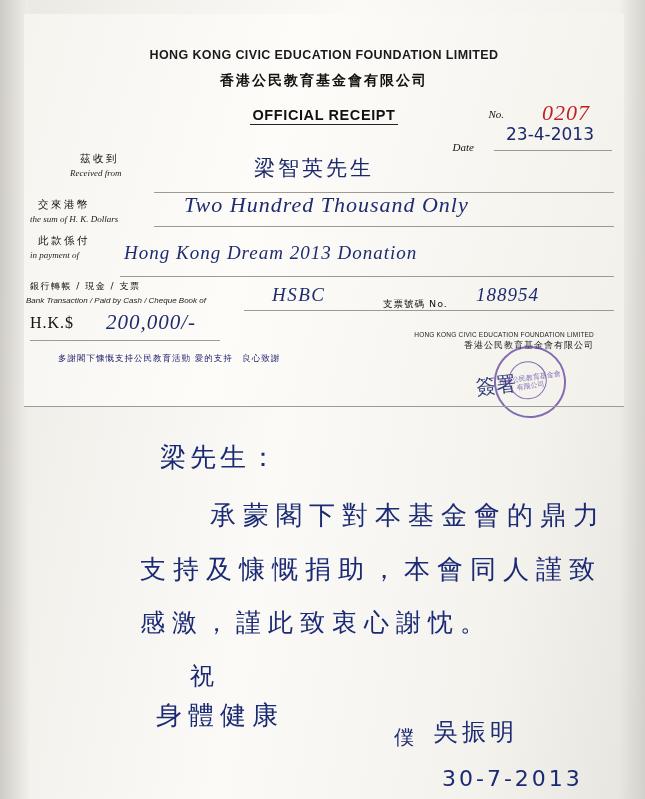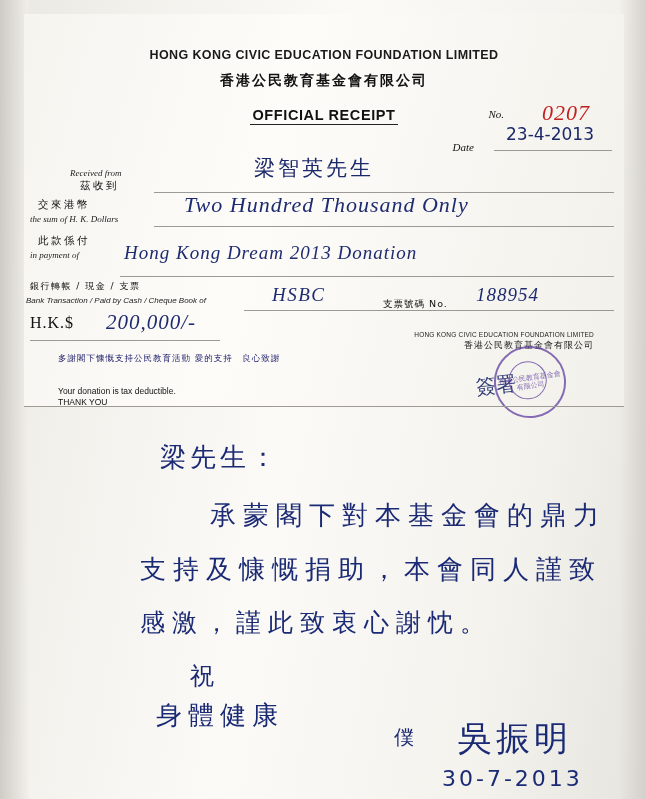--- a/index.html
+++ b/index.html
@@ -150,21 +150,21 @@
       <span class="hdr-title" style="position:relative;top:0;">OFFICIAL RECEIPT</span>
     </div>
 
     <div class="no-lbl">No.</div>
     <div class="num">0207</div>
 
     <div class="date-lbl">Date</div>
     <div class="date-val hand" style="position:absolute;right:30px;top:110px;left:auto;">23-4-2013</div>
     <div class="rline" style="left:470px;top:136px;width:118px;"></div>
 
-    <div class="lbl lbl-cn" style="left:56px;top:165px;">茲收到</div>
+    <div class="lbl lbl-cn" style="left:56px;top:138px;">茲收到</div>
     <div class="lbl lbl-en" style="left:46px;top:154px;text-align:center;">Received from</div>
     <div class="hand" style="left:230px;top:140px;font-size:21px;letter-spacing:3px;">梁智英先生</div>
     <div class="rline" style="left:130px;top:178px;width:460px;"></div>
 
     <div class="lbl lbl-cn" style="left:14px;top:184px;">交來港幣</div>
     <div class="lbl lbl-en" style="left:6px;top:200px;">the sum of H. K. Dollars</div>
     <div class="hand hand-en" style="left:160px;top:178px;font-size:22px;letter-spacing:1px;">Two Hundred Thousand Only</div>
     <div class="rline" style="left:130px;top:212px;width:460px;"></div>
 
     <div class="lbl lbl-cn" style="left:14px;top:220px;">此款係付</div>
@@ -183,24 +183,20 @@
     <div class="hand hand-en" style="left:82px;top:296px;font-size:21px;letter-spacing:1px;">200,000/-</div>
     <div class="rline" style="left:6px;top:326px;width:190px;"></div>
 
     <div class="foot-org">
       <div class="en">HONG KONG CIVIC EDUCATION FOUNDATION LIMITED</div>
       <div class="cn">香港公民教育基金會有限公司</div>
     </div>
 
     <div class="note-cn">多謝閣下慷慨支持公民教育活動
 愛的支持　良心致謝</div>
-    <div class="note-en">
-      <div>Your donation is tax deductible.</div>
-      <div>THANK YOU</div>
-    </div>
 
     <div class="sig-receipt">簽署</div>
     <div class="stamp">
       <div class="stamp-txt">香港公民教育基金會有限公司</div>
     </div>
   </div>
 
   <div class="receipt-border"></div>
 
   <div class="letter">
@@ -208,17 +204,17 @@
     <div class="hand" style="left:130px;top:20px;font-size:26px;letter-spacing:4px;">梁先生：</div>
 
     <div class="hand" style="left:180px;top:78px;font-size:26px;letter-spacing:7px;">承蒙閣下對本基金會的鼎力</div>
     <div class="hand" style="left:110px;top:132px;font-size:26px;letter-spacing:7px;">支持及慷慨捐助，本會同人謹致</div>
     <div class="hand" style="left:110px;top:186px;font-size:25px;letter-spacing:7px;">感激，謹此致衷心謝忱。</div>
 
     <div class="hand" style="left:160px;top:240px;font-size:24px;letter-spacing:4px;">祝</div>
     <div class="hand" style="left:126px;top:278px;font-size:26px;letter-spacing:6px;">身體健康</div>
 
     <div class="hand" style="left:364px;top:304px;font-size:20px;letter-spacing:2px;">僕</div>
-    <div class="hand" style="left:428px;top:296px;font-size:34px;letter-spacing:4px;">吳振明</div>
+    <div class="hand" style="left:404px;top:296px;font-size:24px;letter-spacing:4px;">吳振明</div>
     <div class="hand" style="left:412px;top:346px;font-size:22px;letter-spacing:3px;">30-7-2013</div>
   </div>
 
 </div>
 
 </body></html>

